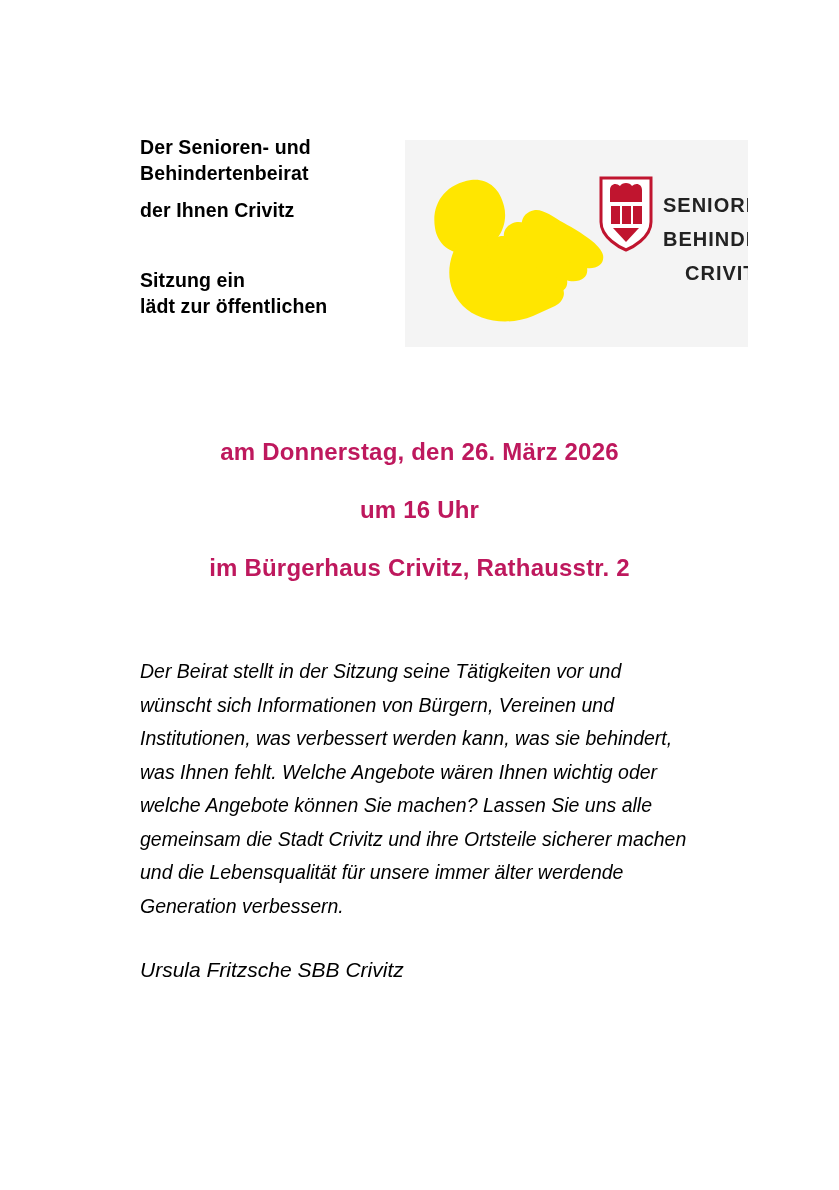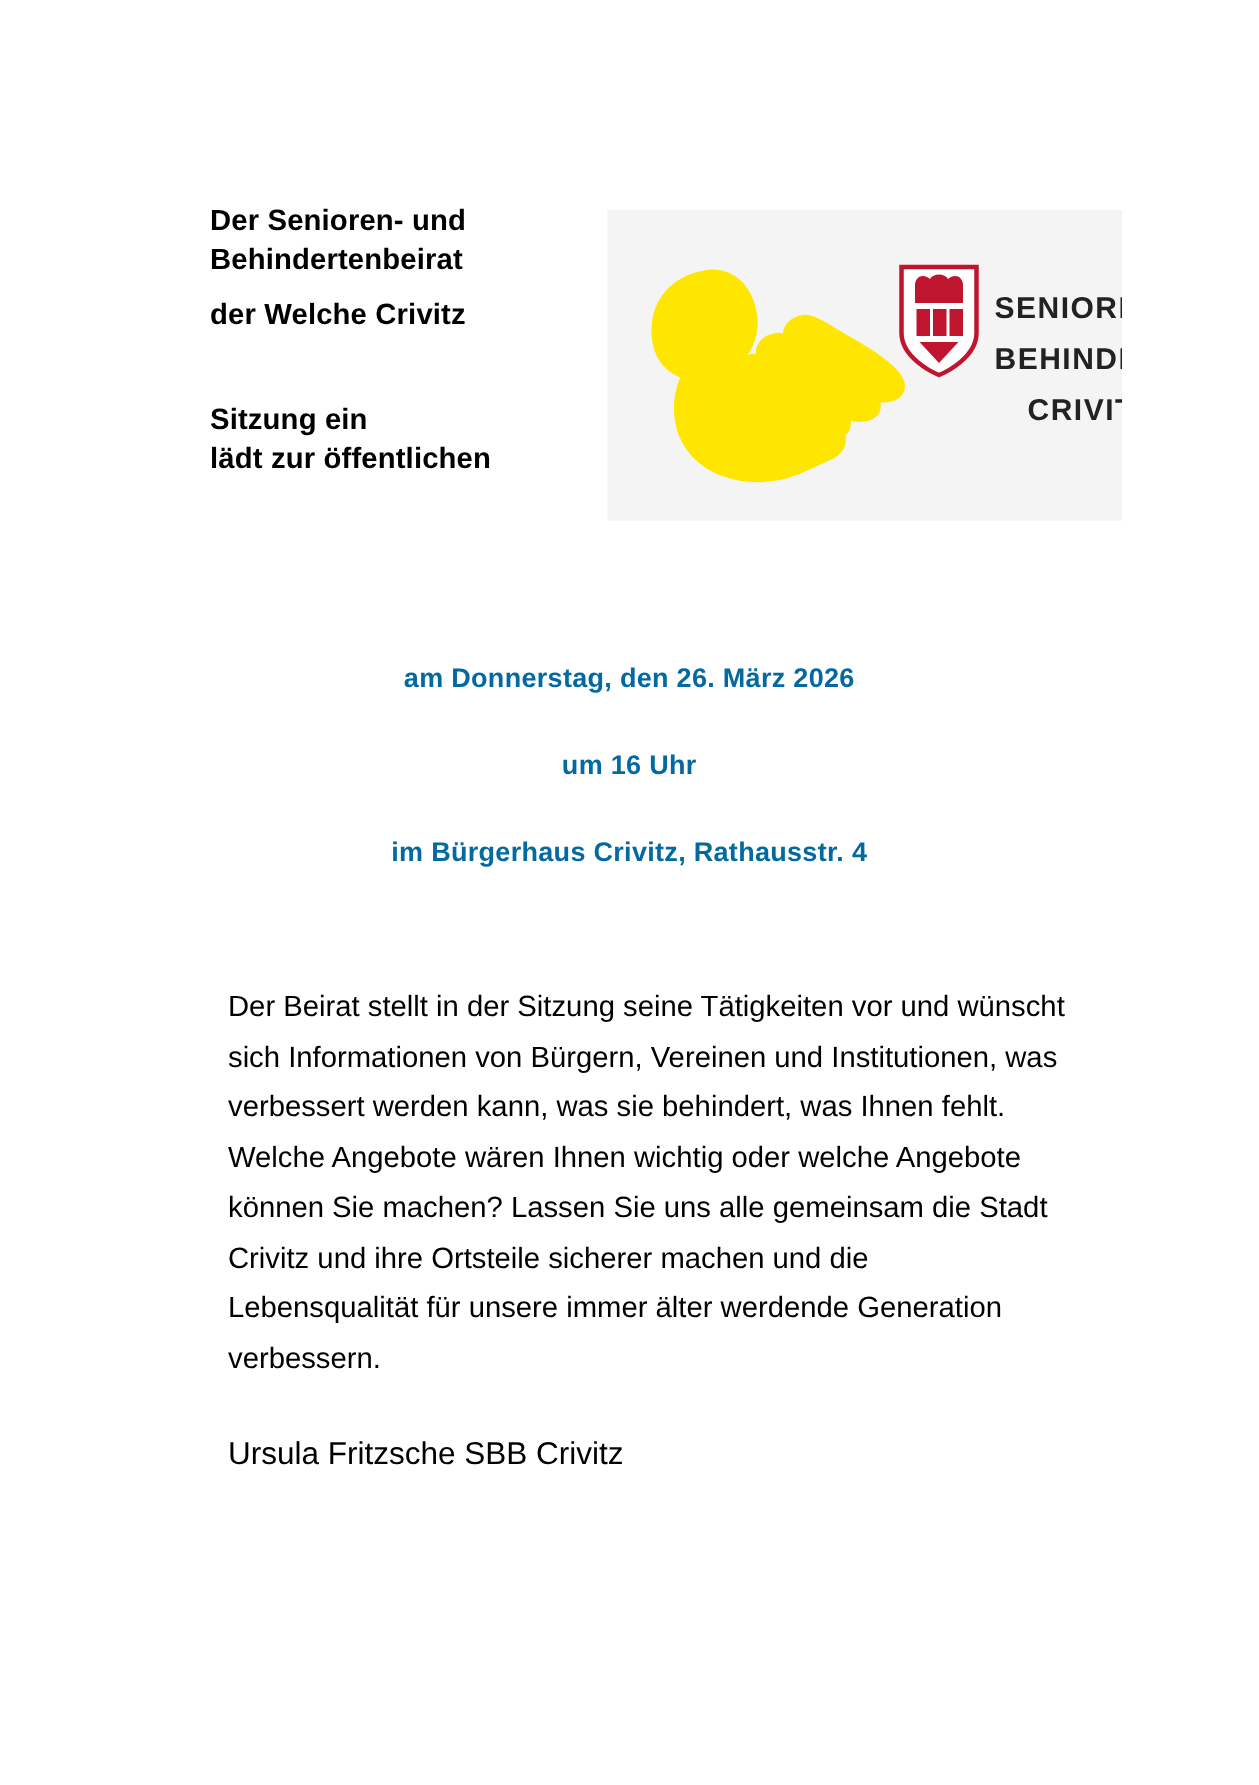--- a/index.html
+++ b/index.html
@@ -55,34 +55,35 @@
 
   
   .event-block {
     position: absolute;
     left: 0;
     top: 437px;
     width: 839px;
     text-align: center;
   }
   .event-line {
-    color: #0369a1;
-    font-size: 18px;
+    color: #be185d;
+    font-size: 24px;
     font-weight: bold;
     line-height: 30px;
     letter-spacing: 0.2px;
   }
   .event-spacer { height: 28px; }
 
   
   .body-block {
     position: absolute;
-    left: 152px;
+    left: 140px;
     top: 655px;
     width: 558px;
+    font-style: italic;
   }
   .body-par {
     font-size: 19.5px;
     line-height: 33.5px;
     color: #000000;
     text-align: left;
   }
   .signature {
     margin-top: 30px;
     font-size: 21px;
@@ -91,21 +92,21 @@
 </style>
 </head>
 <body>
 
 <div class="page">
 
   <div class="header-block">
     <div class="header-line">Der Senioren- und</div>
     <div class="header-line">Behindertenbeirat</div>
     <div class="header-gap-1"></div>
-    <div class="header-line">der Welche Crivitz</div>
+    <div class="header-line">der Ihnen Crivitz</div>
     <div class="header-gap-2"></div>
     <div class="header-line">Sitzung ein</div>
     <div class="header-line">lädt zur öffentlichen</div>
   </div>
 
   <div class="logo-box">
     <svg class="logo-svg" viewBox="0 0 343 207" xmlns="http://www.w3.org/2000/svg">
       <rect x="0" y="0" width="343" height="207" fill="#f4f4f4"></rect>
 
       <g fill="#ffe600">
@@ -132,21 +133,21 @@
       <text x="258" y="106" font-family="Liberation Sans, sans-serif" font-size="20" font-weight="bold" fill="#222222" letter-spacing="1">BEHINDERTENBEIRAT</text>
       <text x="280" y="140" font-family="Liberation Sans, sans-serif" font-size="20" font-weight="bold" fill="#222222" letter-spacing="1">CRIVITZ</text>
     </svg>
   </div>
 
   <div class="event-block">
     <div class="event-line">am Donnerstag, den 26. März 2026</div>
     <div class="event-spacer"></div>
     <div class="event-line">um 16 Uhr</div>
     <div class="event-spacer"></div>
-    <div class="event-line">im Bürgerhaus Crivitz, Rathausstr. 4</div>
+    <div class="event-line">im Bürgerhaus Crivitz, Rathausstr. 2</div>
   </div>
 
   <div class="body-block">
     <div class="body-par">Der Beirat stellt in der Sitzung seine Tätigkeiten vor und wünscht sich Informationen von Bürgern, Vereinen und Institutionen, was verbessert werden kann, was sie behindert, was Ihnen fehlt. Welche Angebote wären Ihnen wichtig oder welche Angebote können Sie machen? Lassen Sie uns alle gemeinsam die Stadt Crivitz und ihre Ortsteile sicherer machen und die Lebensqualität für unsere immer älter werdende Generation verbessern.</div>
     <div class="signature">Ursula Fritzsche SBB Crivitz</div>
   </div>
 
 </div>
 
 </body></html>

